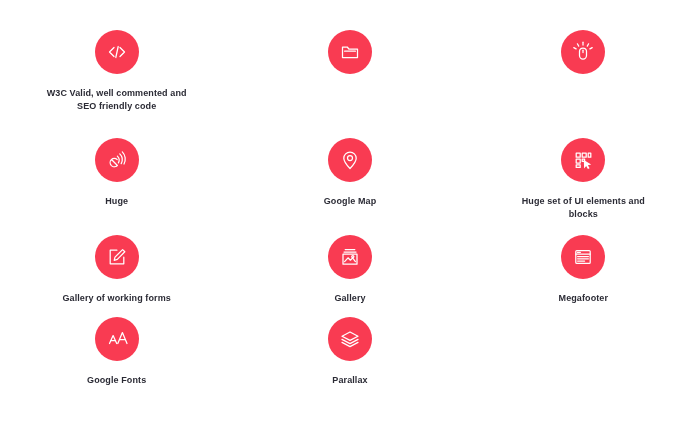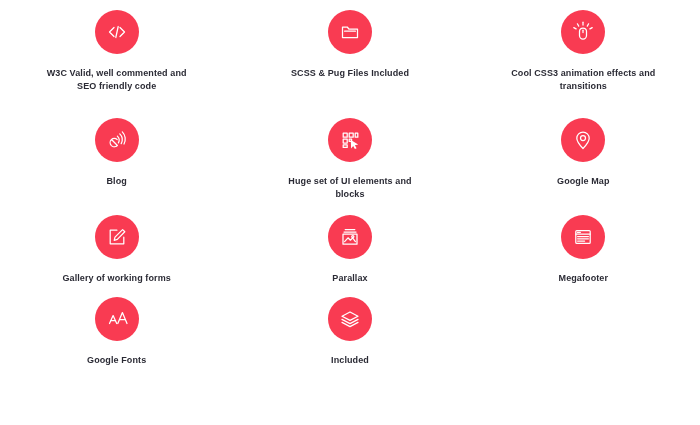--- a/index.html
+++ b/index.html
@@ -13,21 +13,21 @@
     font-family: "Liberation Sans", sans-serif;
     overflow: hidden;
   }
   #features-grid {
     position: relative;
     width: 700px;
     height: 425px;
     display: grid;
     grid-template-columns: repeat(3, 1fr);
     grid-template-rows: 108px 97px 82px 82px;
-    padding-top: 10px;
+    padding-top: 30px;
     box-sizing: border-box;
   }
   .feature-cell {
     display: flex;
     flex-direction: column;
     align-items: center;
   }
   .icon-circle {
     width: 44px;
     height: 44px;
@@ -80,97 +80,95 @@
     <div class="feature-label">W3C Valid, well commented and SEO friendly code</div>
   </div>
 
   <div class="feature-cell">
     <div class="icon-circle">
       <svg width="26" height="26" viewBox="0 0 26 26">
         <path class="glyph-text" d="M5.5,18.5 L5.5,8 L10.2,8 L11.9,10 L20.5,10 L20.5,18.5 Z"></path>
         <path class="glyph-text" d="M7.6,12.2 L18.4,12.2"></path>
       </svg>
     </div>
-    <div class="feature-label">SCSS &amp; Pug Files Included</div>
   </div>
 
   <div class="feature-cell two-line">
     <div class="icon-circle">
       <svg width="28" height="28" viewBox="0 0 28 28">
         <rect class="glyph-text" x="10.5" y="10" width="7" height="11" rx="3.5"></rect>
         <line class="glyph-text" x1="14" y1="12.2" x2="14" y2="14.6"></line>
         <line class="glyph-text" x1="14" y1="4.2" x2="14" y2="7"></line>
         <line class="glyph-text" x1="8.4" y1="5.8" x2="9.7" y2="8.1"></line>
         <line class="glyph-text" x1="19.6" y1="5.8" x2="18.3" y2="8.1"></line>
         <line class="glyph-text" x1="4.8" y1="9.6" x2="7.1" y2="10.9"></line>
         <line class="glyph-text" x1="23.2" y1="9.6" x2="20.9" y2="10.9"></line>
       </svg>
     </div>
-    <div class="feature-label">Cool CSS3 animation effects and transitions</div>
   </div>
 
   <div class="feature-cell">
     <div class="icon-circle">
       <svg width="26" height="26" viewBox="0 0 26 26">
         <path class="glyph-text" d="M13.2,12.6 C11.6,10.9 8.9,11 7.3,12.6 C5.7,14.3 5.8,17 7.4,18.6 C9.1,20.2 11.8,20.1 13.4,18.5 L7.5,12.5"></path>
         <path class="glyph-text" d="M14.4,15.9 C15.6,13.7 15.2,10.9 13.4,9.1"></path>
         <path class="glyph-text" d="M17.2,16.6 C18.9,13.5 18.4,9.5 15.8,6.9"></path>
         <path class="glyph-text" d="M20,17 C22.1,13.1 21.5,8.1 18.3,4.9"></path>
       </svg>
     </div>
-    <div class="feature-label">Blog</div>
+    <div class="feature-label">Huge</div>
+  </div>
+
+  <div class="feature-cell">
+    <div class="icon-circle">
+      <svg width="26" height="26" viewBox="0 0 26 26">
+        <path class="glyph-text" d="M13,21.5 C13,21.5 19.2,15 19.2,11.2 C19.2,7.8 16.4,5 13,5 C9.6,5 6.8,7.8 6.8,11.2 C6.8,15 13,21.5 13,21.5 Z"></path>
+        <circle class="glyph-text" cx="13" cy="11.1" r="2.5"></circle>
+      </svg>
+    </div>
+    <div class="feature-label">Google Map</div>
   </div>
 
   <div class="feature-cell two-line">
     <div class="icon-circle">
       <svg width="26" height="26" viewBox="0 0 26 26">
         <rect class="glyph-text" x="6.2" y="6.2" width="4" height="4"></rect>
         <rect class="glyph-text" x="12.2" y="6.2" width="4" height="4"></rect>
         <rect class="glyph-text" x="18.2" y="6.2" width="2.6" height="4"></rect>
         <rect class="glyph-text" x="6.2" y="12" width="4" height="4"></rect>
         <rect class="glyph-text" x="6.2" y="17.8" width="4" height="2.6"></rect>
         <rect class="glyph-text" x="12.2" y="12" width="2.4" height="2.4"></rect>
         <path class="glyph-fill" d="M13.8,12.9 L21.2,17.6 L17.9,18.2 L19.6,21.2 L17.9,22.1 L16.2,19.1 L14.1,21.6 Z"></path>
       </svg>
     </div>
     <div class="feature-label">Huge set of UI elements and blocks</div>
   </div>
 
   <div class="feature-cell">
     <div class="icon-circle">
       <svg width="26" height="26" viewBox="0 0 26 26">
-        <path class="glyph-text" d="M13,21.5 C13,21.5 19.2,15 19.2,11.2 C19.2,7.8 16.4,5 13,5 C9.6,5 6.8,7.8 6.8,11.2 C6.8,15 13,21.5 13,21.5 Z"></path>
-        <circle class="glyph-text" cx="13" cy="11.1" r="2.5"></circle>
-      </svg>
-    </div>
-    <div class="feature-label">Google Map</div>
-  </div>
-
-  <div class="feature-cell">
-    <div class="icon-circle">
-      <svg width="26" height="26" viewBox="0 0 26 26">
         <path class="glyph-text" d="M19.8,13.2 L19.8,19.8 L6.2,19.8 L6.2,6.2 L12.9,6.2"></path>
         <path class="glyph-text" d="M10.2,16.3 L11,13.1 L18.6,5.6 L20.8,7.8 L13.3,15.4 Z"></path>
       </svg>
     </div>
     <div class="feature-label">Gallery of working forms</div>
   </div>
 
 
   <div class="feature-cell">
     <div class="icon-circle">
       <svg width="26" height="26" viewBox="0 0 26 26">
         <line class="glyph-text" x1="8.2" y1="5.6" x2="17.8" y2="5.6"></line>
         <line class="glyph-text" x1="7" y1="8" x2="19" y2="8"></line>
         <rect class="glyph-text" x="6" y="10.2" width="14" height="10"></rect>
         <polyline class="glyph-text" points="7.6,17.6 11,13.8 13.4,16.2 15.6,13.9 18.4,17.6"></polyline>
         <circle class="glyph-text" cx="15.8" cy="12.6" r="1.1"></circle>
       </svg>
     </div>
-    <div class="feature-label">Parallax</div>
+    <div class="feature-label">Gallery</div>
   </div>
 
   <div class="feature-cell">
     <div class="icon-circle">
       <svg width="26" height="26" viewBox="0 0 26 26">
         <rect class="glyph-text" x="5.8" y="6.6" width="14.4" height="12.8" rx="1"></rect>
         <line class="glyph-text" x1="5.8" y1="10" x2="20.2" y2="10"></line>
         <line class="glyph-text" x1="7.4" y1="8.3" x2="10.4" y2="8.3"></line>
         <line class="glyph-text" x1="7.6" y1="12.6" x2="18.4" y2="12.6"></line>
         <line class="glyph-text" x1="7.6" y1="14.8" x2="18.4" y2="14.8"></line>
@@ -193,16 +191,16 @@
   </div>
 
   <div class="feature-cell">
     <div class="icon-circle">
       <svg width="26" height="26" viewBox="0 0 26 26">
         <polygon class="glyph-text" points="13,6 21,10.2 13,14.4 5,10.2"></polygon>
         <polyline class="glyph-text" points="5,13.4 13,17.6 21,13.4"></polyline>
         <polyline class="glyph-text" points="5,16.4 13,20.6 21,16.4"></polyline>
       </svg>
     </div>
-    <div class="feature-label">Included</div>
+    <div class="feature-label">Parallax</div>
   </div>
 
 </div>
 
 </body></html>

